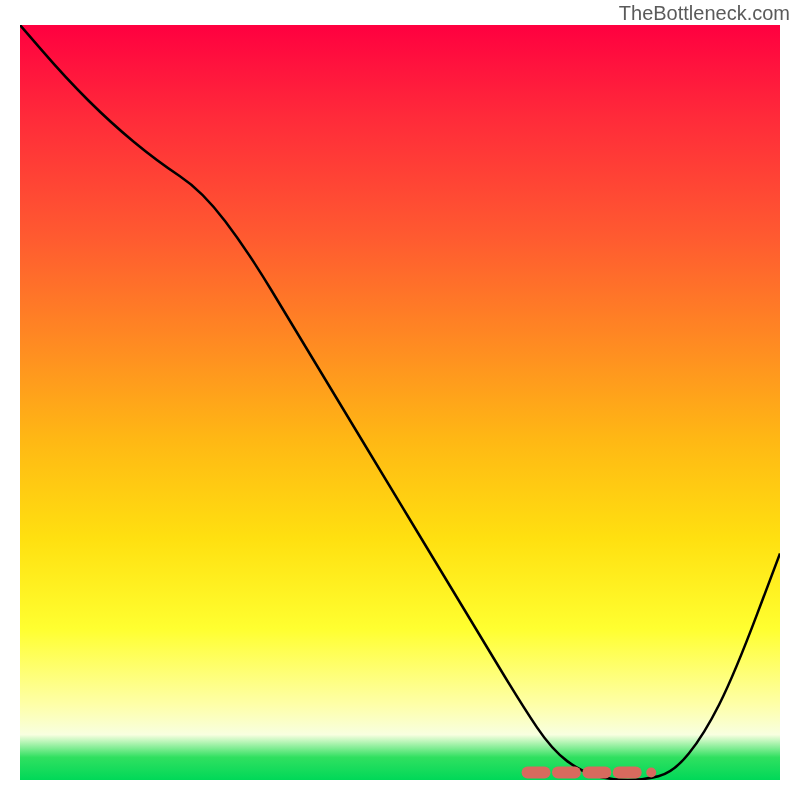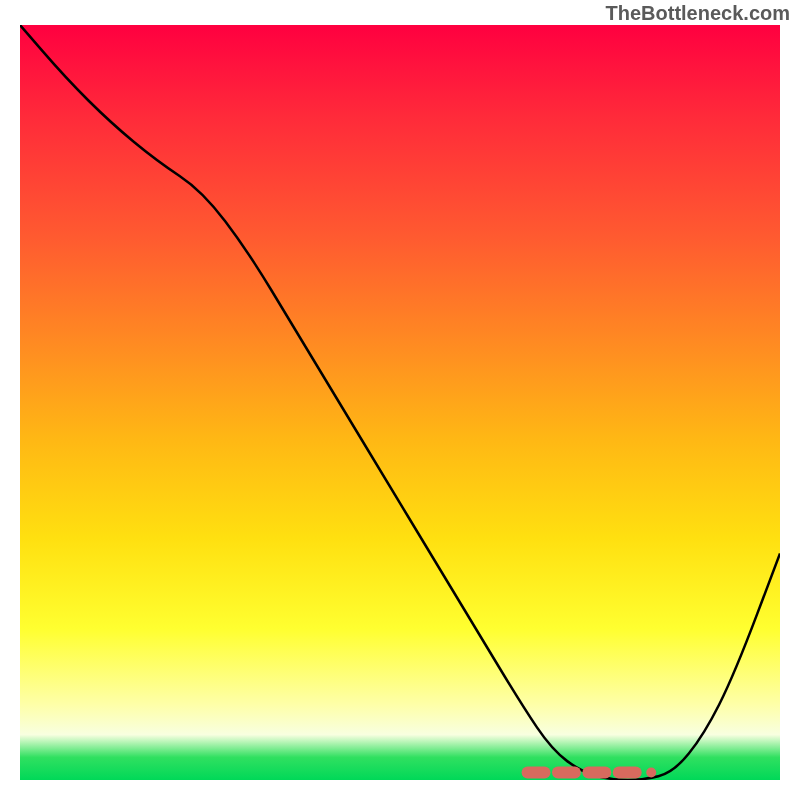--- a/index.html
+++ b/index.html
@@ -9,21 +9,21 @@
     height: 800px;
     background: #ffffff;
     overflow: hidden;
     font-family: Arial, Helvetica, sans-serif;
   }
   .watermark {
     position: absolute;
     top: 2px;
     right: 10px;
     font-size: 20px;
-    font-weight: 700;
+    font-weight: 400;
     color: #5a5a5a;
     letter-spacing: 0px;
   }
   .plot-area {
     position: absolute;
     left: 20px;
     top: 25px;
     width: 760px;
     height: 755px;
     

